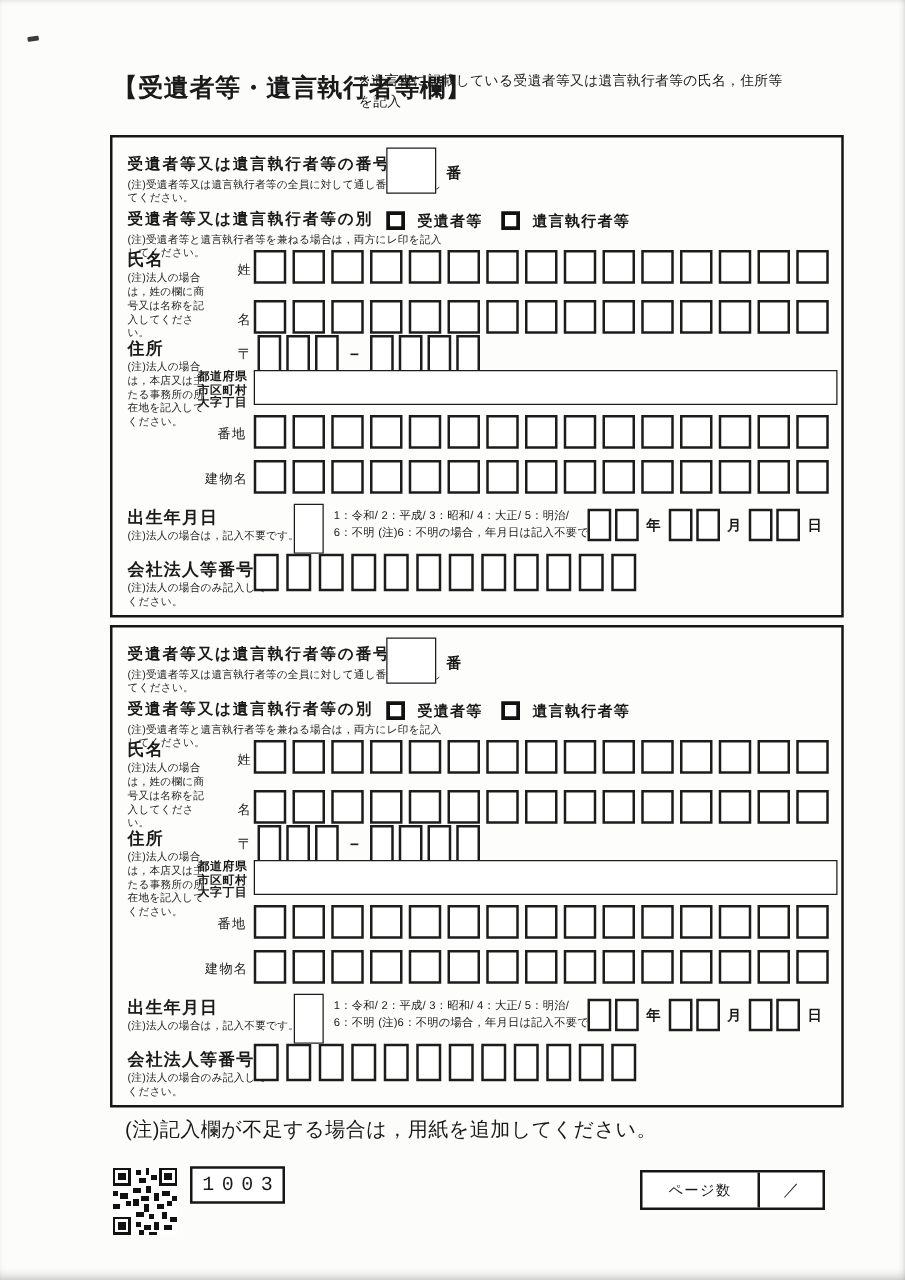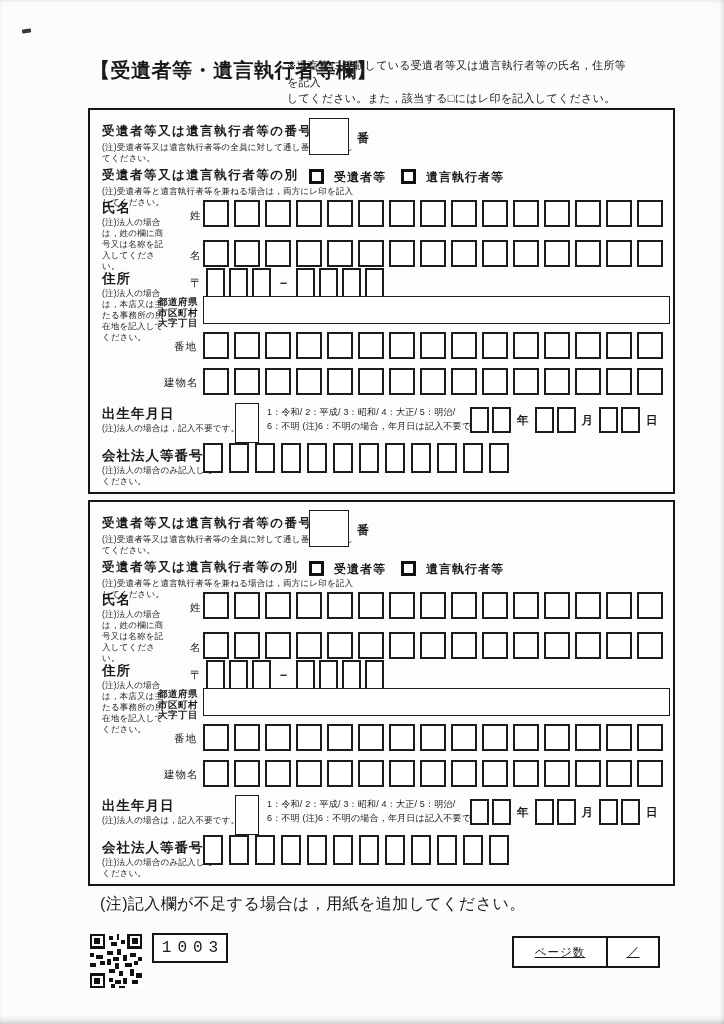--- a/index.html
+++ b/index.html
@@ -37,36 +37,35 @@
   .region { font-size:9.5px; line-height:1.12; letter-spacing:.5px;font-weight:bold; }
   .region span { display:block; }
   .eratext { font-size:9px; line-height:1.55; letter-spacing:.2px; white-space:nowrap; }
   .dunit { font-size:11.5px; font-weight:600; align-self:center; margin:0 3px; }
 
   
   .foot-note { font-size:16px; letter-spacing:.4px; }
   .codebox { position:absolute; width:76px; height:30px; border:2px solid #161616; background:#fff;
              display:flex; align-items:center; justify-content:center;
              font-size:16px; letter-spacing:6px; padding-left:6px; font-family:"Liberation Mono","DejaVu Sans Mono",monospace; }
-  .pagesbox { position:absolute; width:148px; height:32px; border:2px solid #161616; background:#fff; display:flex;text-decoration:underline; }
+  .pagesbox { position:absolute; width:148px; height:32px; border:2px solid #161616; background:#fff; display:flex; }
   .pagesbox .lbl { flex:1; display:flex; align-items:center; justify-content:center; font-size:11.5px; letter-spacing:1px; }
   .pagesbox .val { width:52px; border-left:2.5px solid #161616; display:flex; align-items:center; justify-content:center; font-size:13px; }
   .scan-mark { position:absolute; left:22px; top:29px; width:9px; height:3.5px; background:#3a3a3a; transform:rotate(-8deg); border-radius:1px; }
 </style>
 </head>
 <body>
 
 <div class="page">
 
   <div class="scan-mark"></div>
 
   <div class="abs hdr-title" style="left:90px; top:57px;">【受遺者等・遺言執行者等欄】</div>
   <div class="abs hdr-note" style="left:287px; top:57px; width:350px;">
     <div>※遺言書に記載している受遺者等又は遺言執行者等の氏名，住所等を記入</div>
-    <div>してください。また，該当する□にはレ印を記入してください。</div>
   </div>
 
   <div class="section" style="top:108px;">
 
     <div class="abs rowlabel" style="left:12px; top:13px;">受遺者等又は遺言執行者等の番号</div>
     <div class="abs note" style="left:12px; top:32px; width:252px;">(注)受遺者等又は遺言執行者等の全員に対して通し番号を記入してください。</div>
     <div class="numbox" style="left:219px; top:8px;"></div>
     <div class="abs unit" style="left:267px; top:20px;">番</div>
 
     <div class="abs rowlabel" style="left:12px; top:57px;">受遺者等又は遺言執行者等の別</div>

